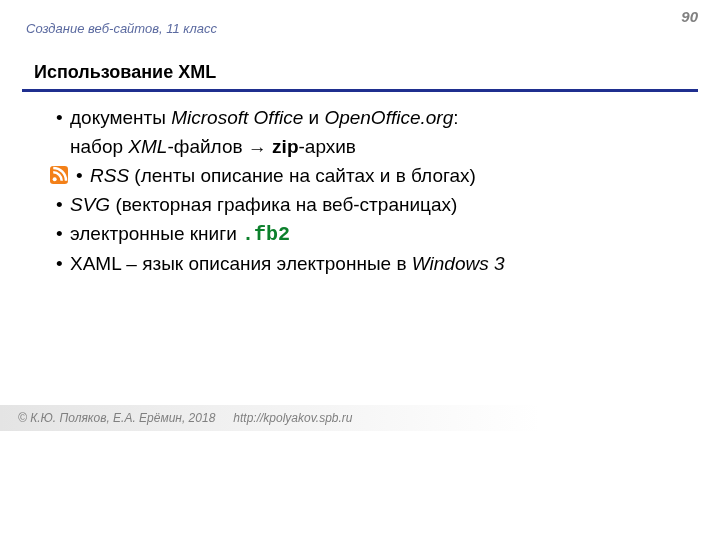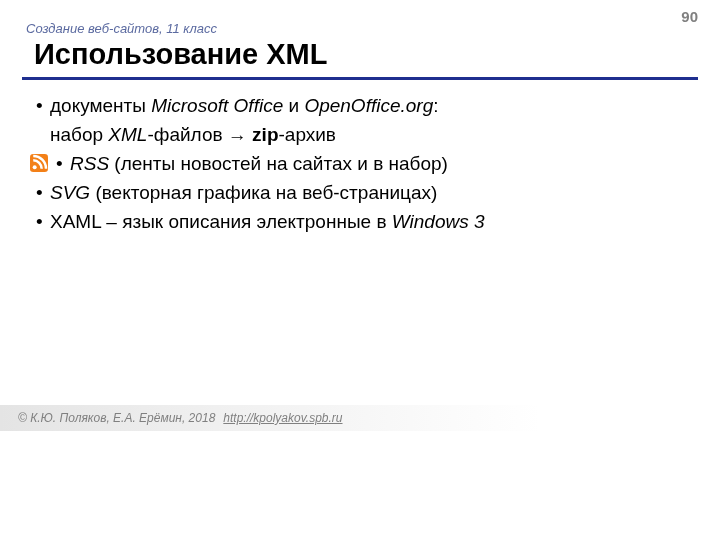--- a/index.html
+++ b/index.html
@@ -27,39 +27,42 @@
     font-size: 13px;
     font-style: italic;
   }
   .page-number {
     position: absolute;
     top: 8px;
     right: 22px;
     color: #808080;
     font-size: 15px;
     font-weight: bold;
+    font-style: italic;
   }
   .title-row {
     padding: 2px 18px 4px 26px;
   }
   .title {
-    font-size: 29px;
+    font-size: 18px;
     font-weight: bold;
     color: #000;
+    margin-top: 24px;
   }
   .hr {
     margin: 2px 14px 8px 14px;
     height: 3px;
     background: #1f2f8f;
   }
   .content {
     padding: 4px 22px 0 28px;
     font-size: 19px;
     line-height: 1.52;
     color: #000;
+    margin-left: 20px;
   }
   .li {
     position: relative;
     padding-left: 14px;
   }
   .li::before {
     content: "•";
     position: absolute;
     left: 0;
     top: 0;
@@ -98,28 +101,28 @@
   }
   .footer {
     position: absolute;
     left: 0;
     bottom: 0;
     width: 100%;
     height: 26px;
     padding: 4px 18px;
     display: flex;
     align-items: center;
-    gap: 8px;
+    gap: 18px;
     font-size: 12px;
     color: #808080;
     font-style: italic;
     background: linear-gradient(to right, #e4e4e4 0%, #f0f0f0 30%, #ffffff 75%);
   }
   .footer .copyright { }
-  .footer .link { font-style: italic; text-decoration: underline; }
+  .footer .link { font-style: italic; }
 </style>
 </head>
 <body>
 
 <div class="slide">
 
   <div class="header">
     <span class="header-title">Создание веб-сайтов, 11 класс</span>
   </div>
   <div class="page-number">90</div>
@@ -139,29 +142,32 @@
     </div>
 
     <div class="li with-icon">
       <span class="rss-icon">
         <svg viewBox="0 0 100 100" width="18" height="18">
           <rect x="0" y="0" width="100" height="100" rx="18" fill="#f38018"></rect>
           <circle cx="26" cy="74" r="11" fill="#fff"></circle>
           <path d="M18 42 a40 40 0 0 1 40 40 h14 a54 54 0 0 0 -54 -54 z" fill="#fff"></path>
           <path d="M18 18 a64 64 0 0 1 64 64 h14 a78 78 0 0 0 -78 -78 z" fill="#fff"></path>
         </svg>
-      </span><span class="bullet-dot">•</span><span class="italic">RSS</span><span> (ленты новостей на сайтах и в набор)</span>
+      </span><span class="bullet-dot">•</span><span class="italic">RSS</span><span> (ленты описание на сайтах и в блогах)</span>
     </div>
 
 
     <div class="li">
       <span class="italic">SVG</span><span> (векторная графика на веб-страницах)</span>
     </div>
 
 
+    <div class="li">
+      <span>электронные книги </span><span class="mono">.fb2</span>
+    </div>
 
     <div class="li">
       <span>XAML – язык описания электронные в </span><span class="italic">Windows 3</span>
     </div>
 
   </div>
 
   <div class="footer">
     <span class="copyright">© К.Ю. Поляков, Е.А. Ерёмин, 2018</span>
     <span class="link">http://kpolyakov.spb.ru</span>

